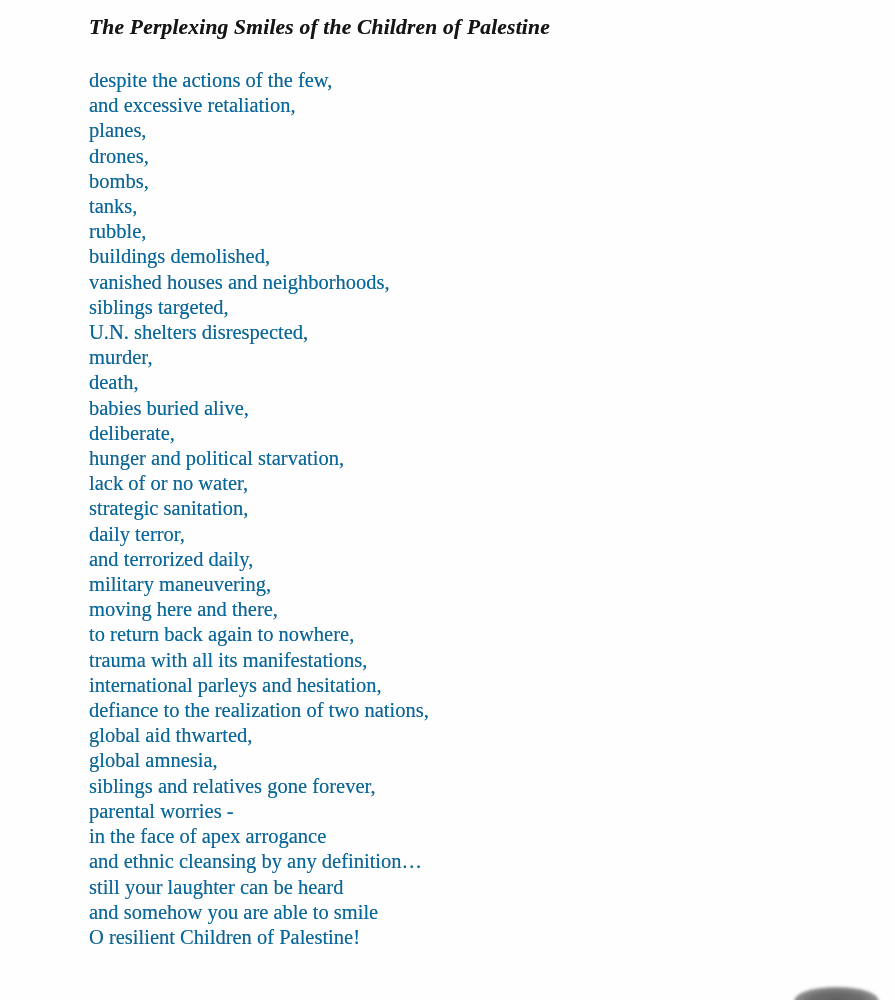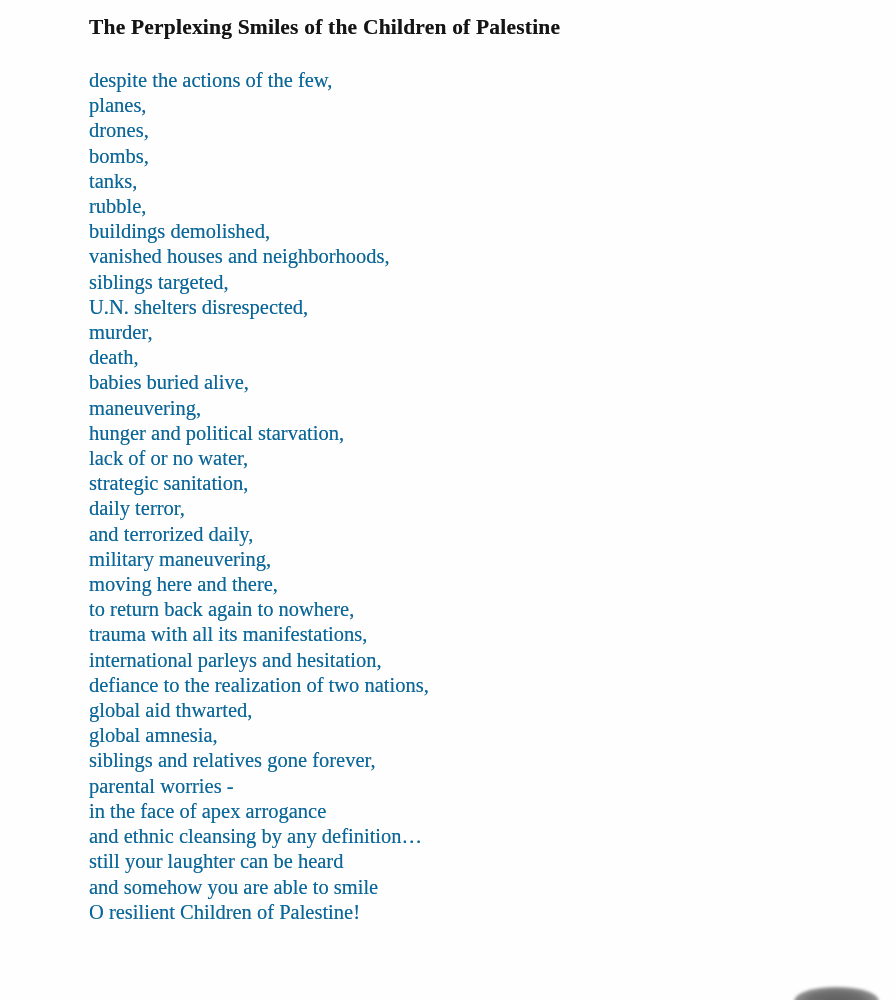--- a/index.html
+++ b/index.html
@@ -20,20 +20,21 @@
     left: 89px;
     top: 15px;
   }
   .poem-title {
     font-size: 21.5px;
     font-weight: bold;
     color: #151515;
     margin: 0 0 28px 0;
     letter-spacing: 0.2px;
     text-shadow: 0 0 0.6px rgba(20,20,20,0.55);
+    font-style: italic;
   }
   .poem-body {
     margin: 0;
   }
   .poem-line {
     font-size: 20.5px;
     line-height: 25.2px;
     color: #0369a1;
     white-space: pre;
     text-shadow: 0 0 0.6px rgba(30,30,30,0.45);
@@ -50,33 +51,34 @@
   }
 </style>
 </head>
 <body>
 
 <div class="page">
   <div class="content">
     <h1 class="poem-title">The Perplexing Smiles of the Children of Palestine</h1>
     <div class="poem-body">
         <div class="poem-line">despite the actions of the few,</div>
+        <div class="poem-line">and excessive retaliation,</div>
         <div class="poem-line">planes,</div>
         <div class="poem-line">drones,</div>
         <div class="poem-line">bombs,</div>
         <div class="poem-line">tanks,</div>
         <div class="poem-line">rubble,</div>
         <div class="poem-line">buildings demolished,</div>
         <div class="poem-line">vanished houses and neighborhoods,</div>
         <div class="poem-line">siblings targeted,</div>
         <div class="poem-line">U.N. shelters disrespected,</div>
         <div class="poem-line">murder,</div>
         <div class="poem-line">death,</div>
         <div class="poem-line">babies buried alive,</div>
-        <div class="poem-line">maneuvering,</div>
+        <div class="poem-line">deliberate,</div>
         <div class="poem-line">hunger and political starvation,</div>
         <div class="poem-line">lack of or no water,</div>
         <div class="poem-line">strategic sanitation,</div>
         <div class="poem-line">daily terror,</div>
         <div class="poem-line">and terrorized daily,</div>
         <div class="poem-line">military maneuvering,</div>
         <div class="poem-line">moving here and there,</div>
         <div class="poem-line">to return back again to nowhere,</div>
         <div class="poem-line">trauma with all its manifestations,</div>
         <div class="poem-line">international parleys and hesitation,</div>

